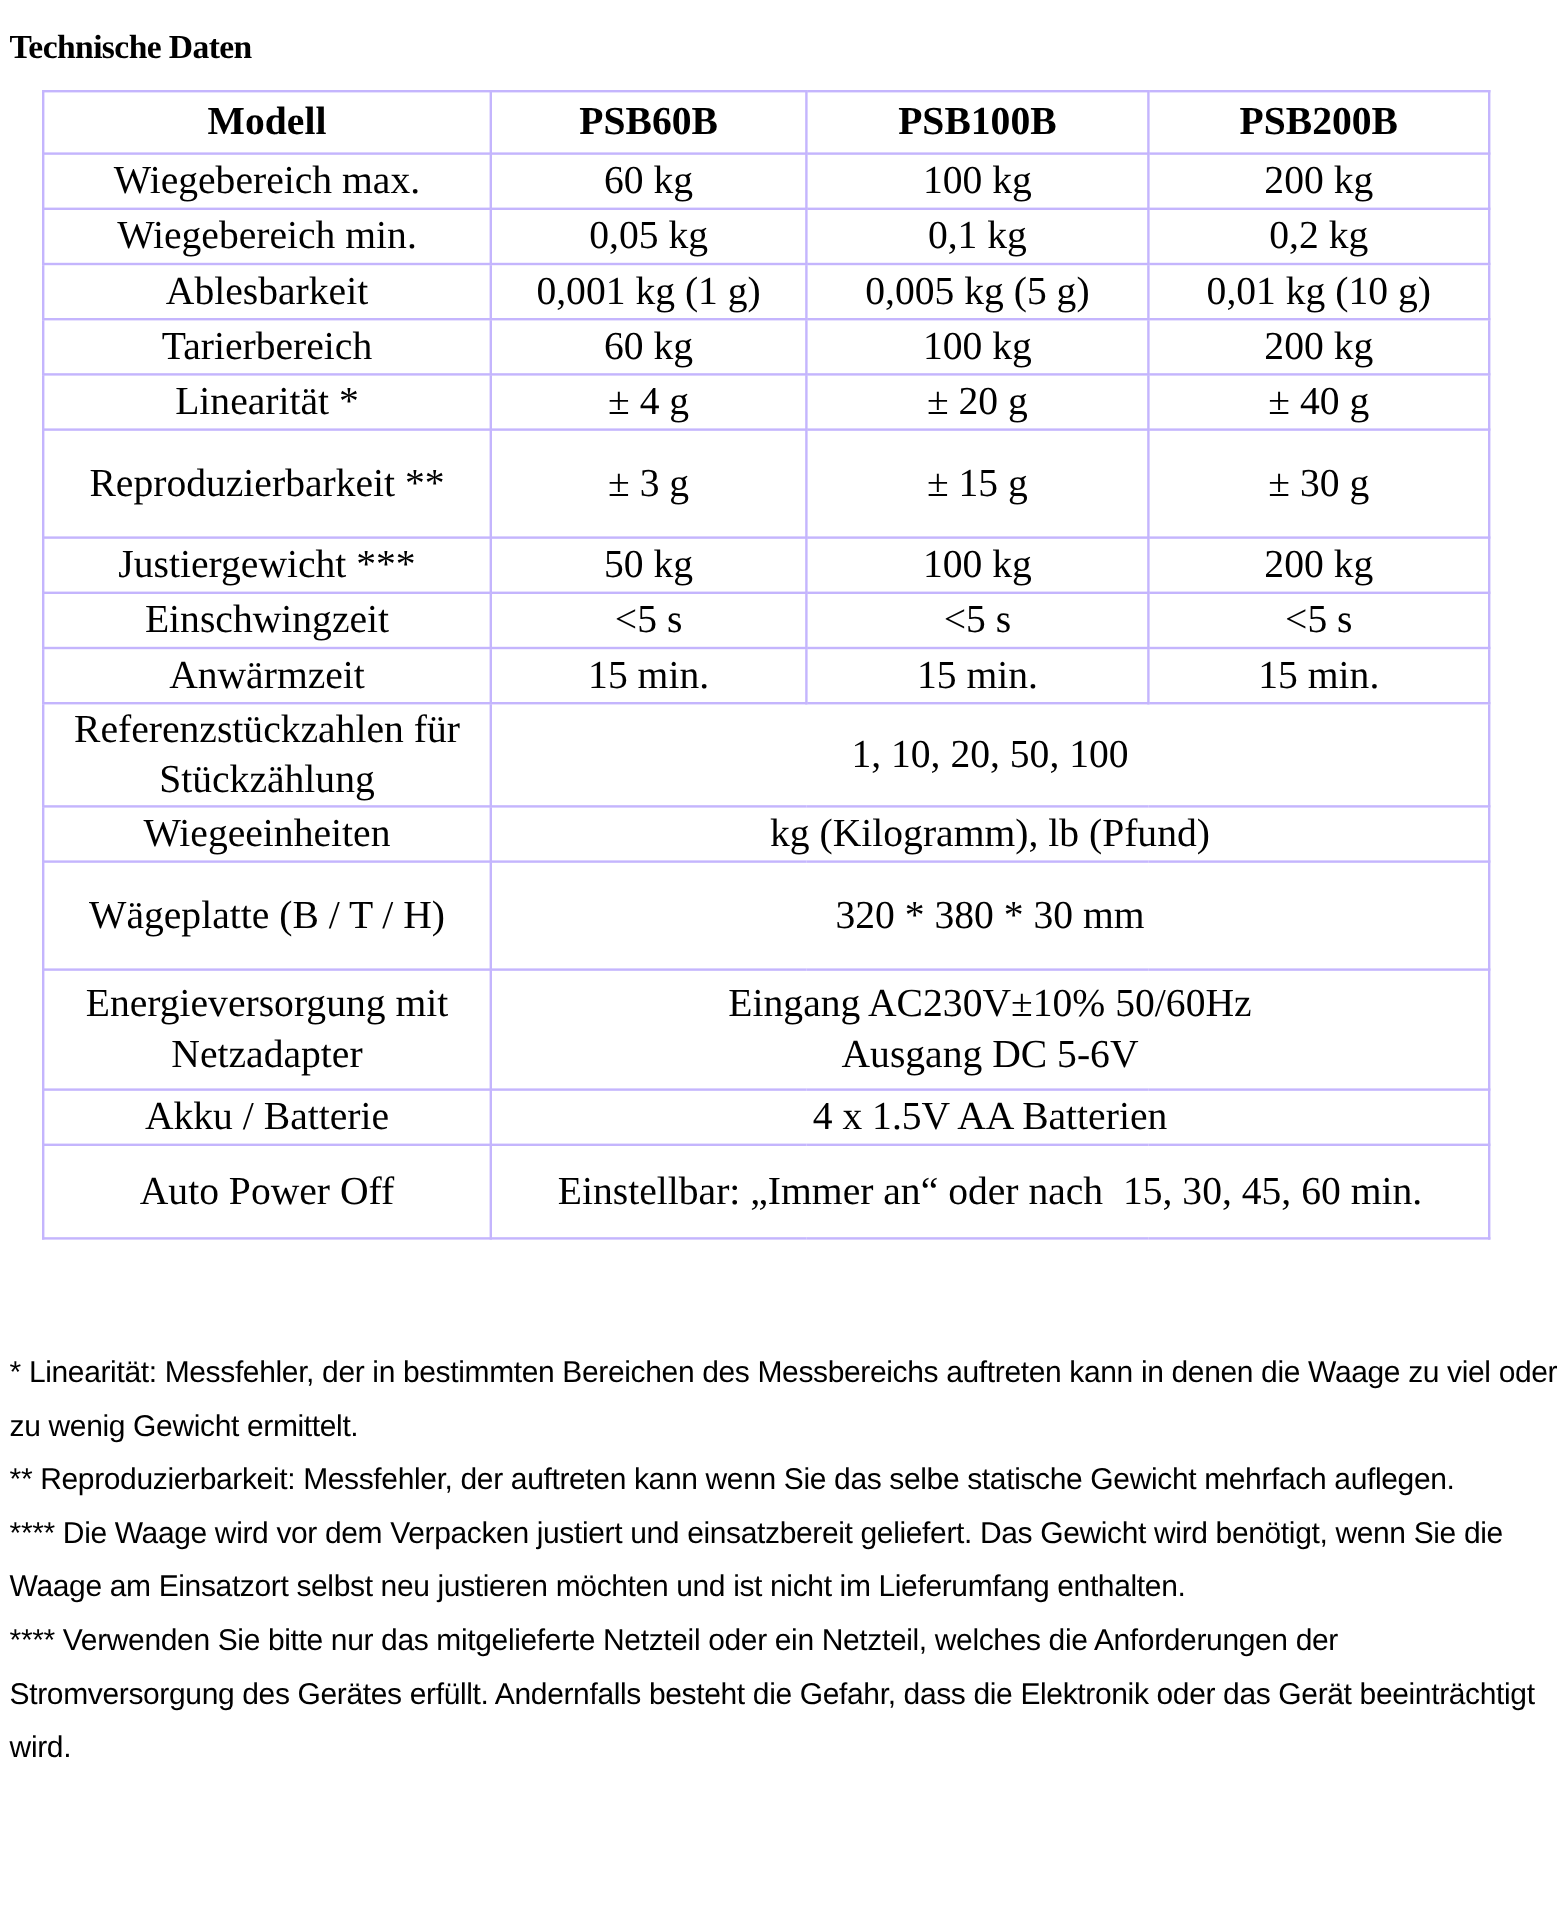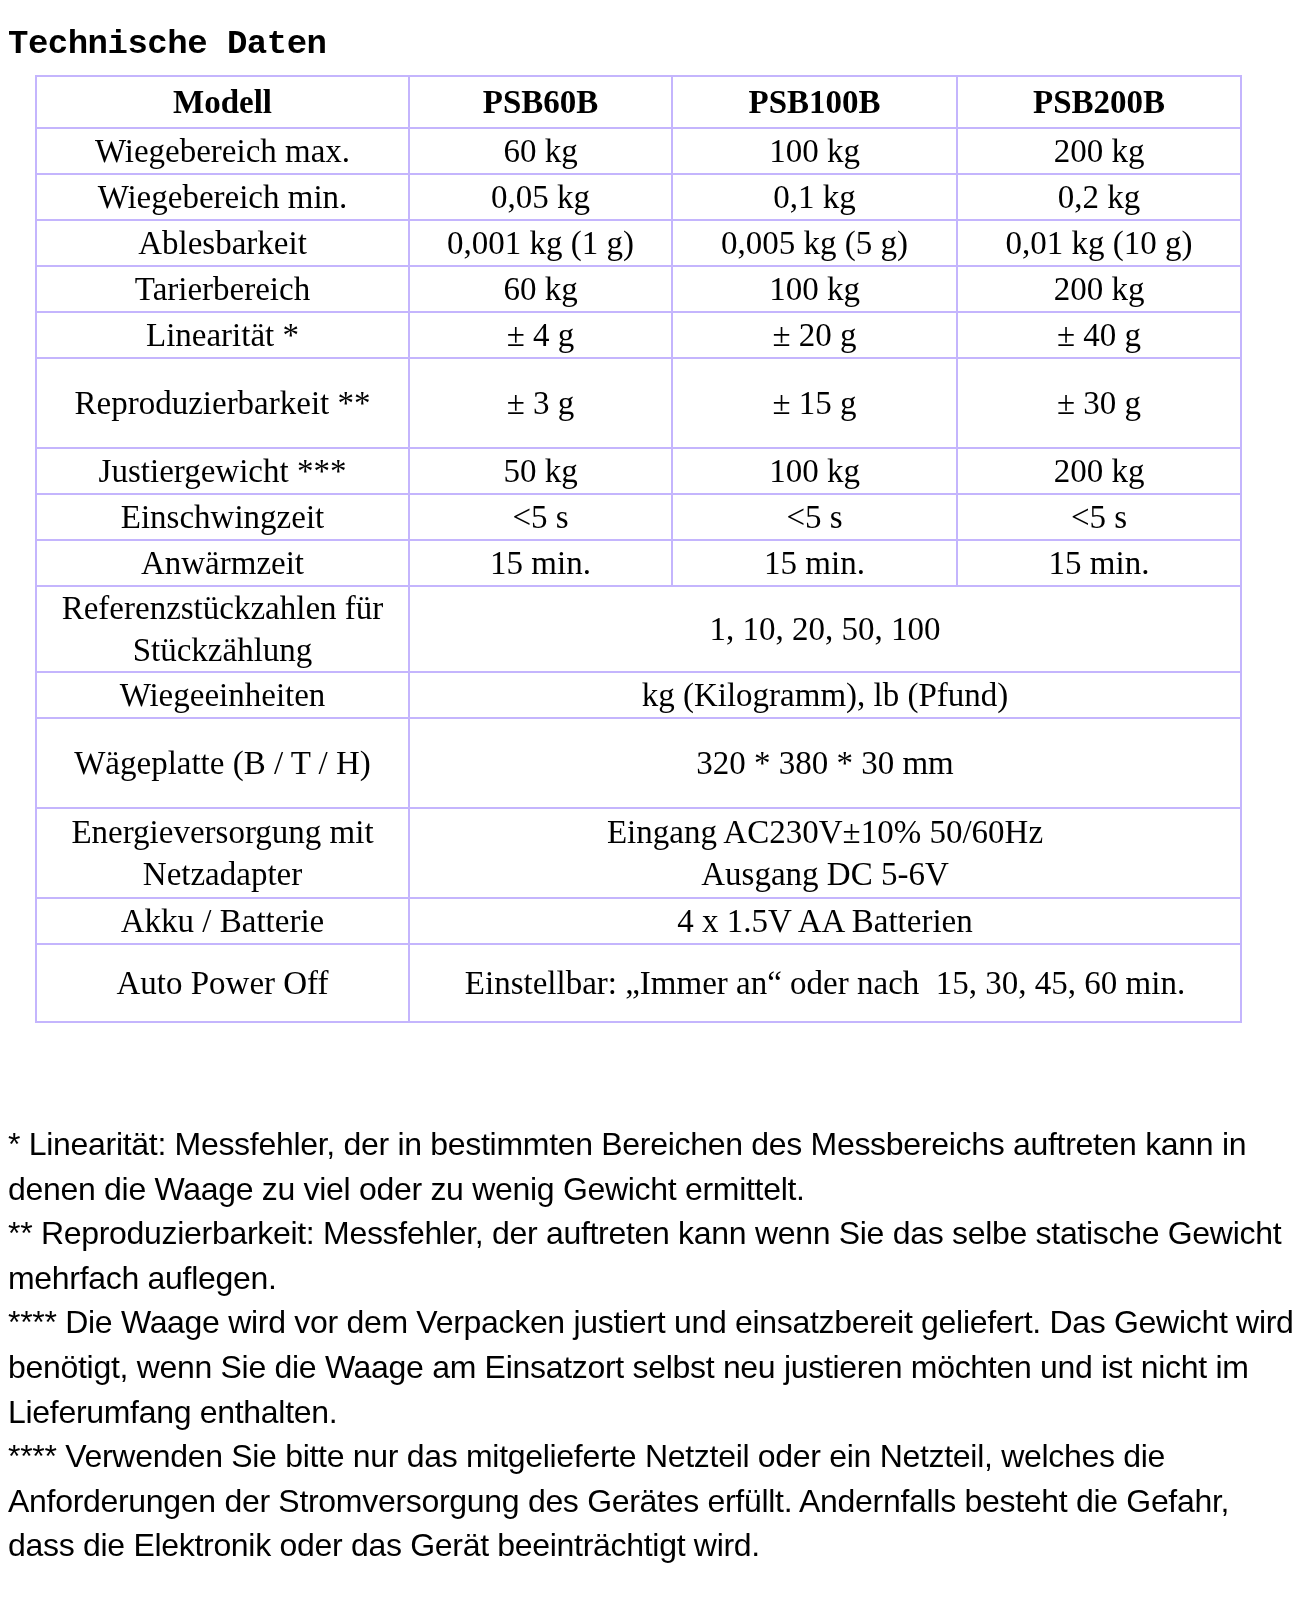--- a/index.html
+++ b/index.html
@@ -1,20 +1,20 @@
 <!DOCTYPE html>
 <html><head>
   <meta charset="utf-8">
   <style>
     html, body { margin: 0; padding: 0; background: #ffffff; }
     body { width: 1300px; height: 1600px; position: relative; color: #000; overflow: hidden; }
     .title {
       position: absolute; left: 8px; top: 0px;
-      font-family: Liberation Mono, monospace;
-      font-weight: bold; font-size: 34px; line-height: 42px;
+      font-family: Liberation Serif, serif;
+      font-weight: bold; font-size: 28px; line-height: 42px;
       letter-spacing: -0.5px;
     }
     table.spec {
       position: absolute; left: 35px; top: 75px;
       width: 1205px;
       border-collapse: collapse;
       font-family: "Liberation Serif", "DejaVu Serif", serif;
       font-size: 33px;
       table-layout: fixed;
     }
@@ -29,21 +29,21 @@
     table.spec th { font-weight: bold; height: 50px; }
     table.spec td { height: 44px; }
     col.c0 { width: 373px; }
     col.c1 { width: 263px; }
     col.c2 { width: 285px; }
     col.c3 { width: 284px; }
     .two-line { line-height: 42px !important; }
     .notes {
       position: absolute; left: 8px; top: 1122px; width: 1290px;
       font-family: "Liberation Sans", "DejaVu Sans", sans-serif;
-      font-size: 32px; line-height: 44.6px;
+      font-size: 25px; line-height: 44.6px;
       letter-spacing: -0.3px;
     }
     .notes p { margin: 0; }
   </style>
 </head>
 <body>
 
 <h1 class="title">Technische Daten</h1>
 
 <table class="spec">
@@ -121,21 +121,21 @@
       <td colspan="3">1, 10, 20, 50, 100</td>
     </tr>
     <tr>
       <td>Wiegeeinheiten</td>
       <td colspan="3">kg (Kilogramm), lb (Pfund)</td>
     </tr>
     <tr style="height:90px">
       <td class="two-line" style="padding:0 30px">Wägeplatte (B / T / H)</td>
       <td colspan="3">320 * 380 * 30 mm</td>
     </tr>
-    <tr style="height:90px">
+    <tr style="height:100px">
       <td class="two-line" style="padding:0 20px">Energieversorgung mit Netzadapter</td>
       <td colspan="3" class="two-line">
         <div>Eingang AC230V±10% 50/60Hz</div>
         <div>Ausgang DC 5-6V</div>
       </td>
     </tr>
     <tr>
       <td>Akku / Batterie</td>
       <td colspan="3">4 x 1.5V AA Batterien</td>
     </tr>

